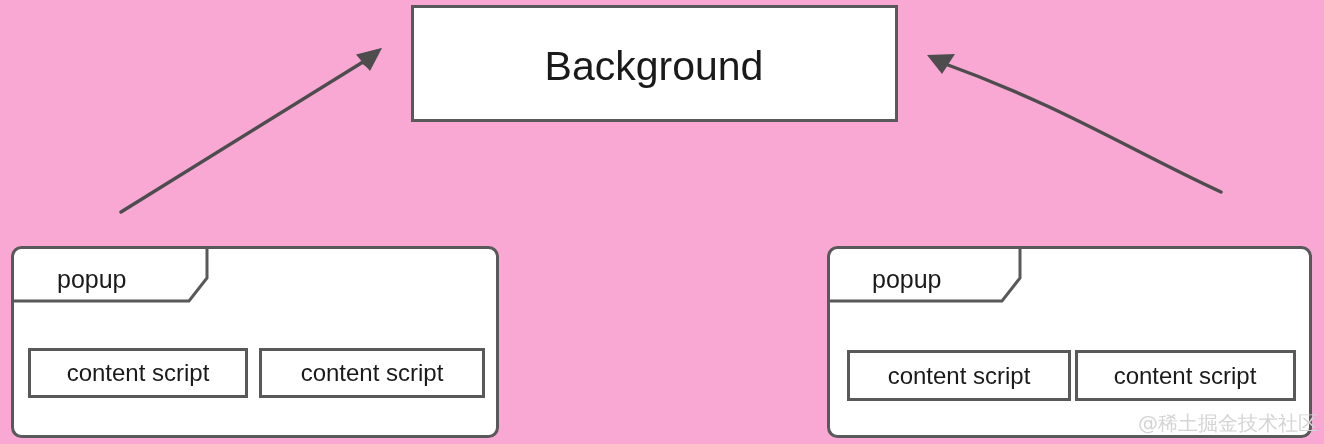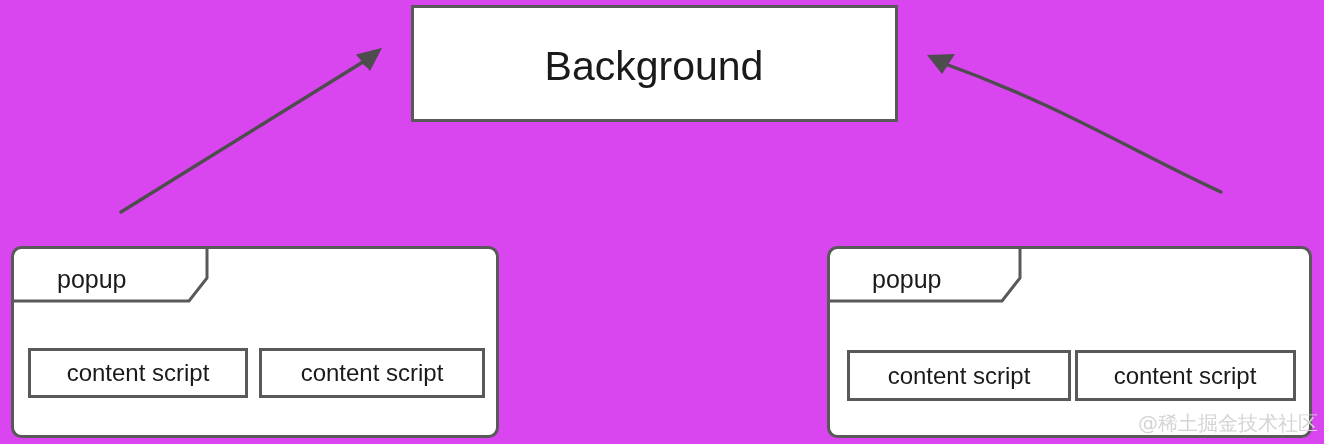--- a/index.html
+++ b/index.html
@@ -7,21 +7,21 @@
     padding: 0;
     background: #ffffff;
   }
   body {
     font-family: "Liberation Sans", sans-serif;
   }
   #canvas {
     position: relative;
     width: 1324px;
     height: 444px;
-    background: #d946ef;
+    background: #f9a8d4;
     overflow: hidden;
   }
   #diagram-svg {
     position: absolute;
     top: 0;
     left: 0;
     width: 1324px;
     height: 444px;
     display: block;
   }

